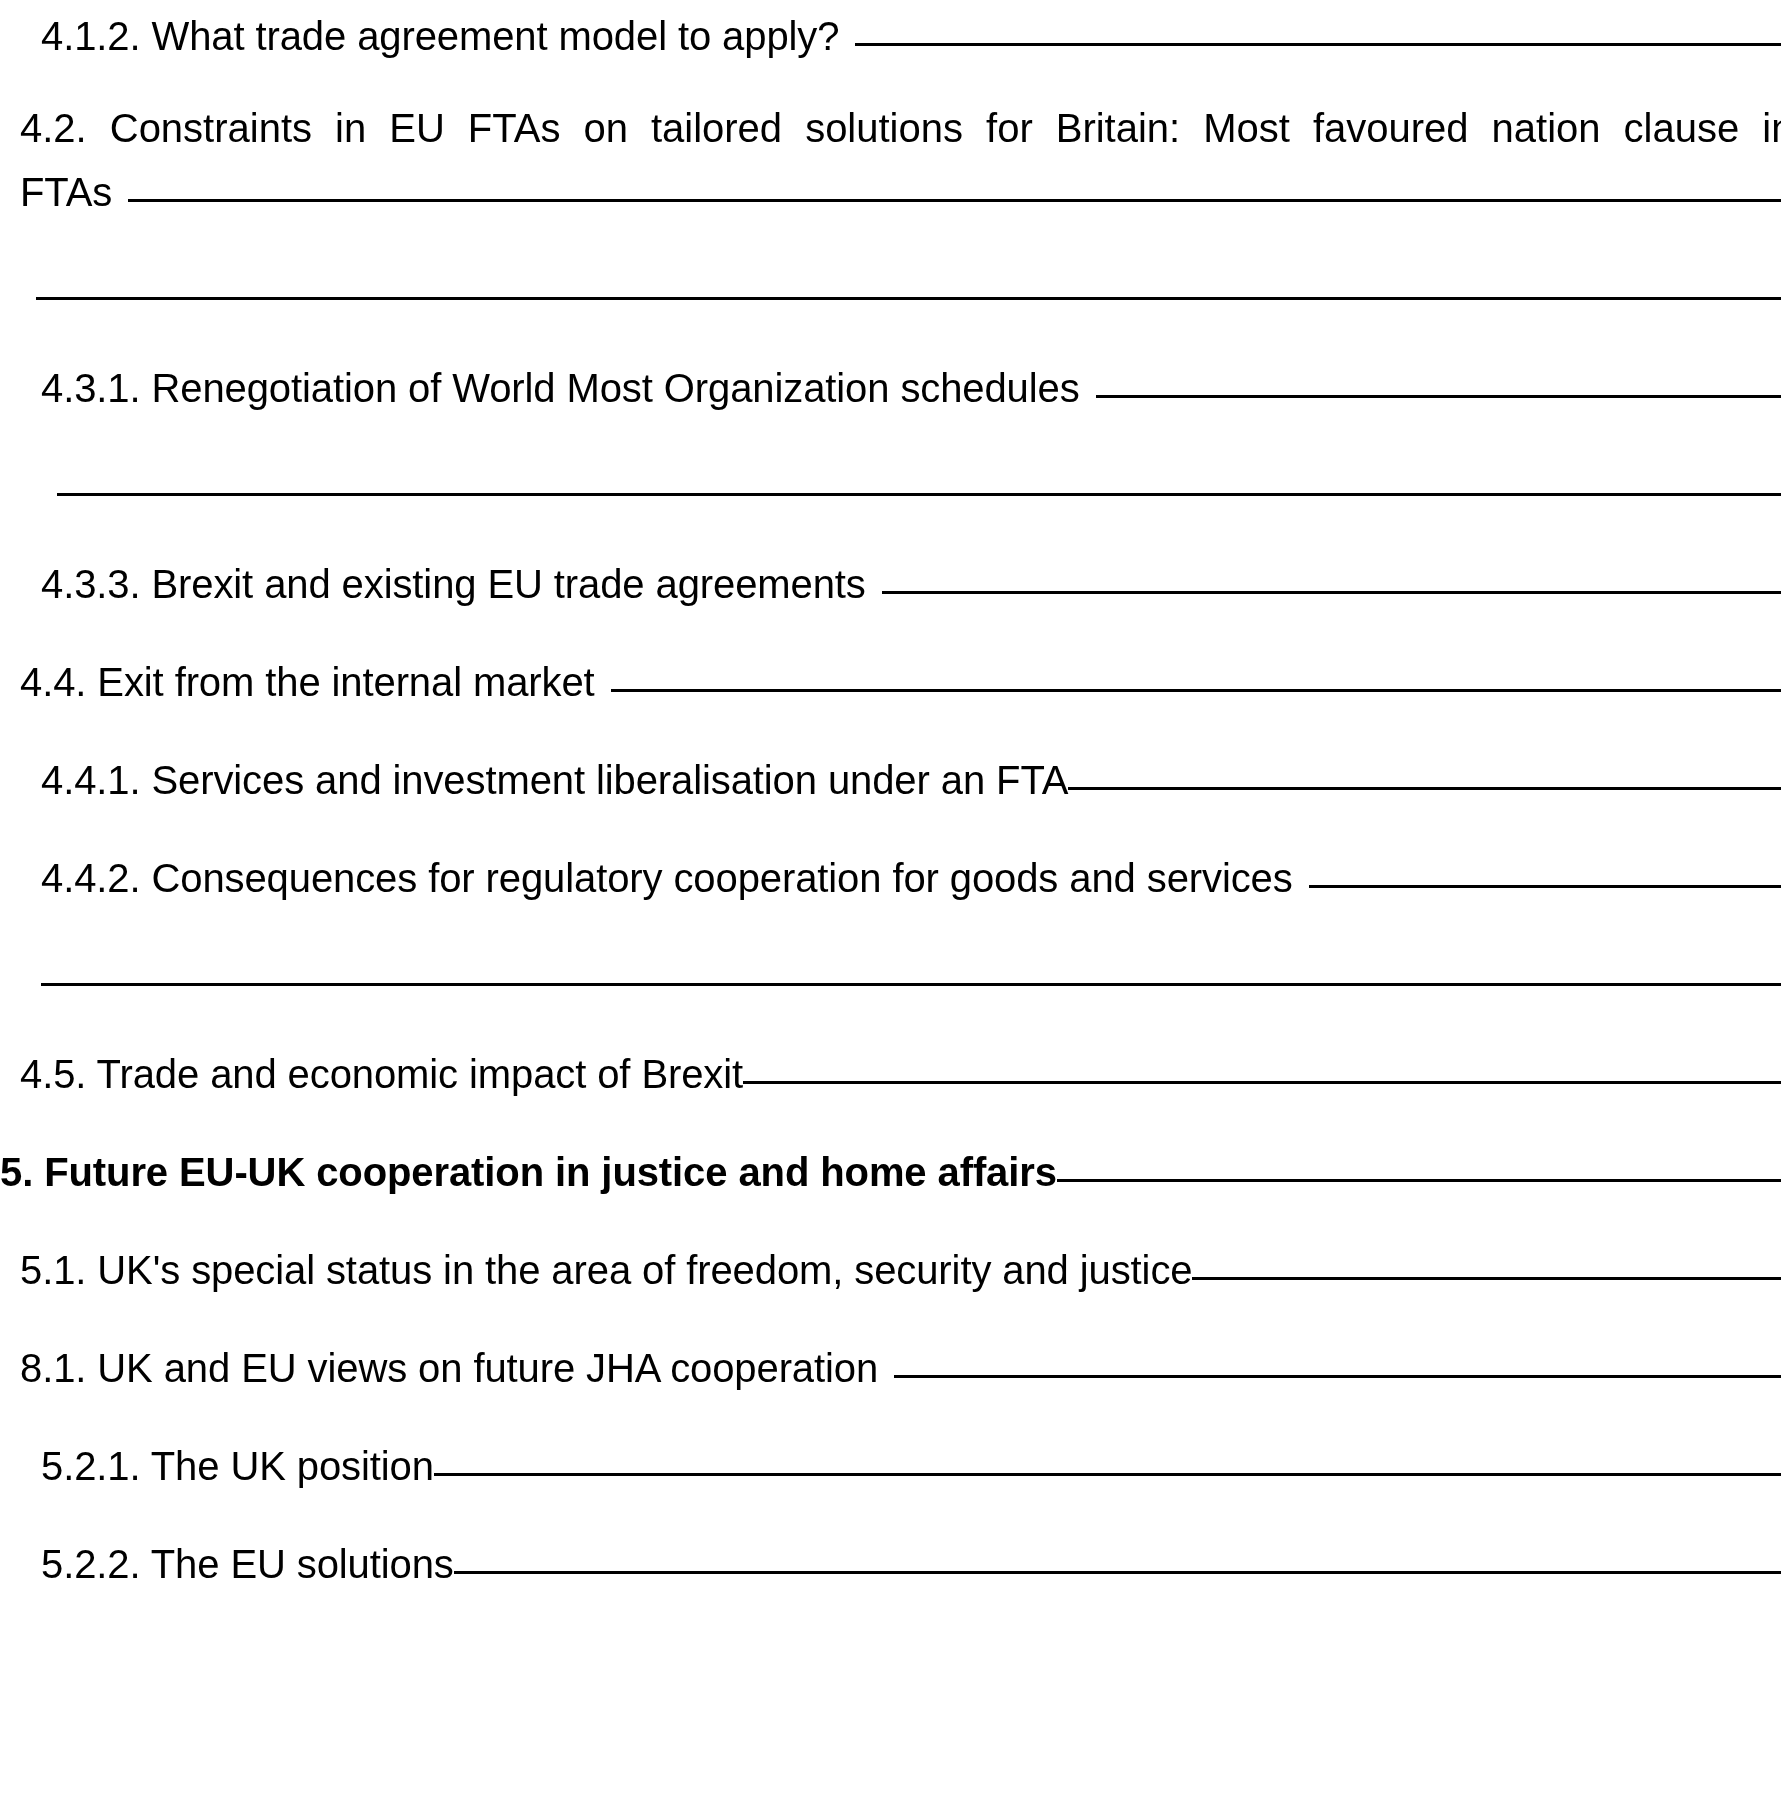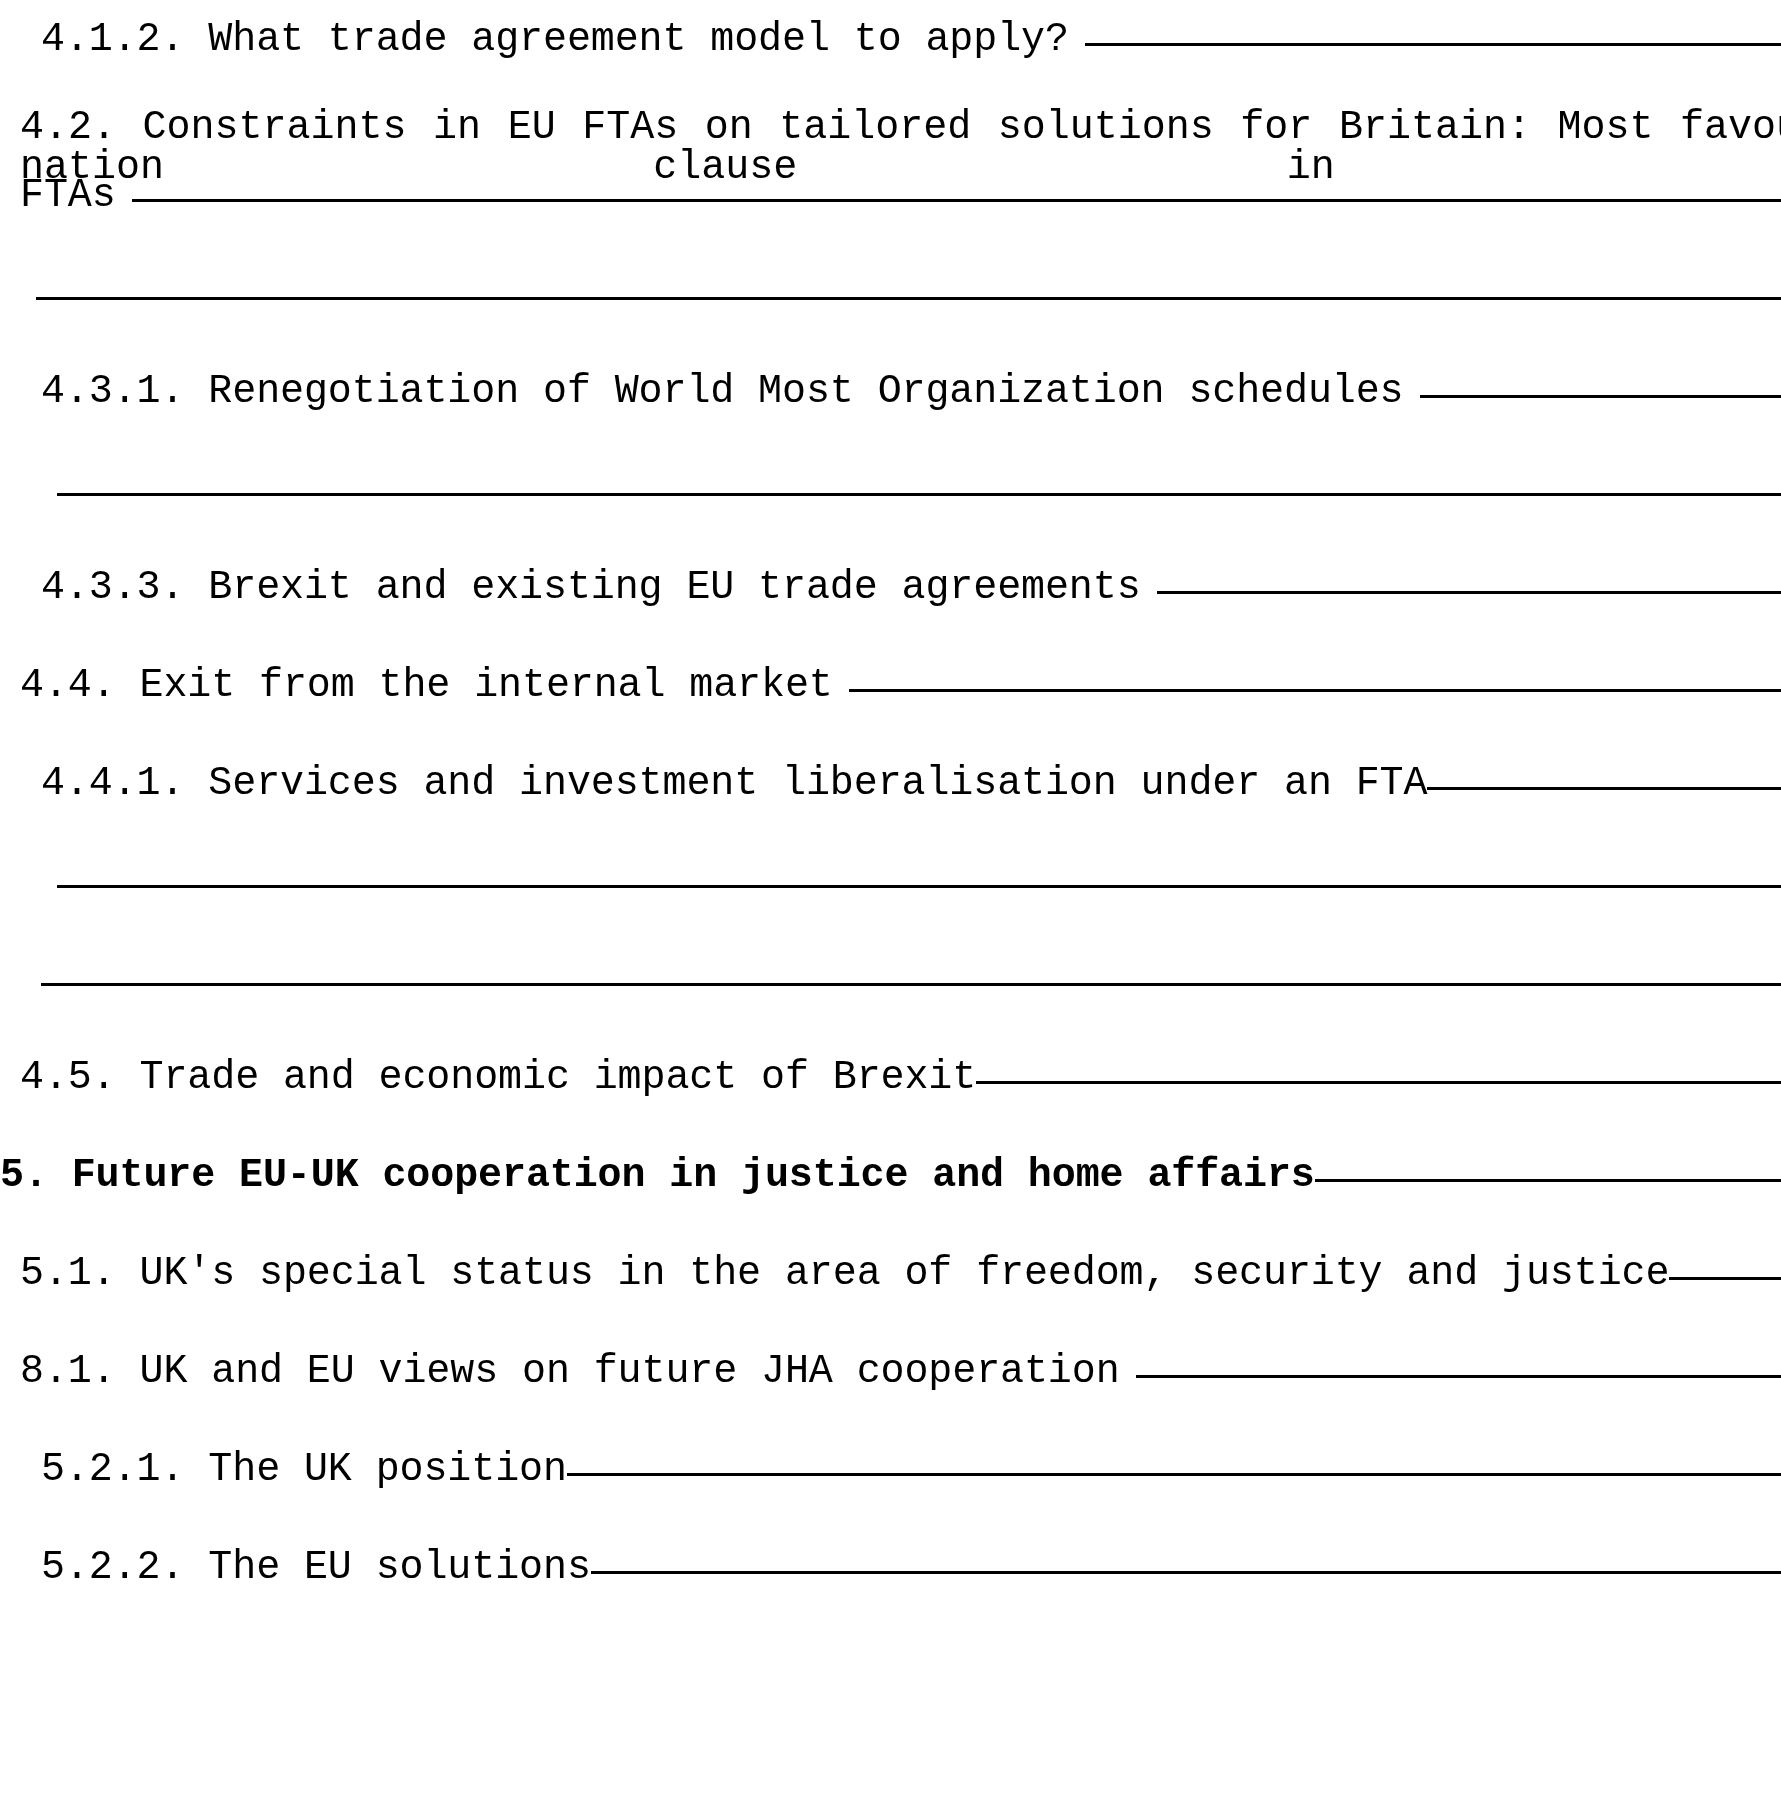--- a/index.html
+++ b/index.html
@@ -16,21 +16,20 @@
 
   
   #toc-page {
     position: relative;
     width: 1781px;
     height: 1820px;
     overflow: hidden;
     background: #ffffff;
     box-sizing: border-box;
     padding: 0;
-    font-family: Liberation Mono, monospace;
   }
 
   
   #toc-list {
     position: absolute;
     top: 0;
     left: 0;
     width: 1900px;
     padding-top: 10px;
   }
@@ -144,20 +143,21 @@
         <span class="toc-label">4.4. Exit from the internal market</span>
         <span class="toc-leader gap-wide"></span>
         <span class="toc-page-number"></span>
       </div>
       <div class="toc-entry lvl3">
         <span class="toc-label">4.4.1. Services and investment liberalisation under an FTA</span>
         <span class="toc-leader gap-none"></span>
         <span class="toc-page-number"></span>
       </div>
       <div class="toc-entry lvl3">
+        <span class="toc-label">4.4.2. Consequences for regulatory cooperation for goods and services</span>
         <span class="toc-leader gap-wide"></span>
         <span class="toc-page-number"></span>
       </div>
       <div class="toc-entry lvl3">
         <span class="toc-leader gap-none"></span>
         <span class="toc-page-number"></span>
       </div>
       <div class="toc-entry lvl2">
         <span class="toc-label">4.5. Trade and economic impact of Brexit</span>
         <span class="toc-leader gap-none"></span>

